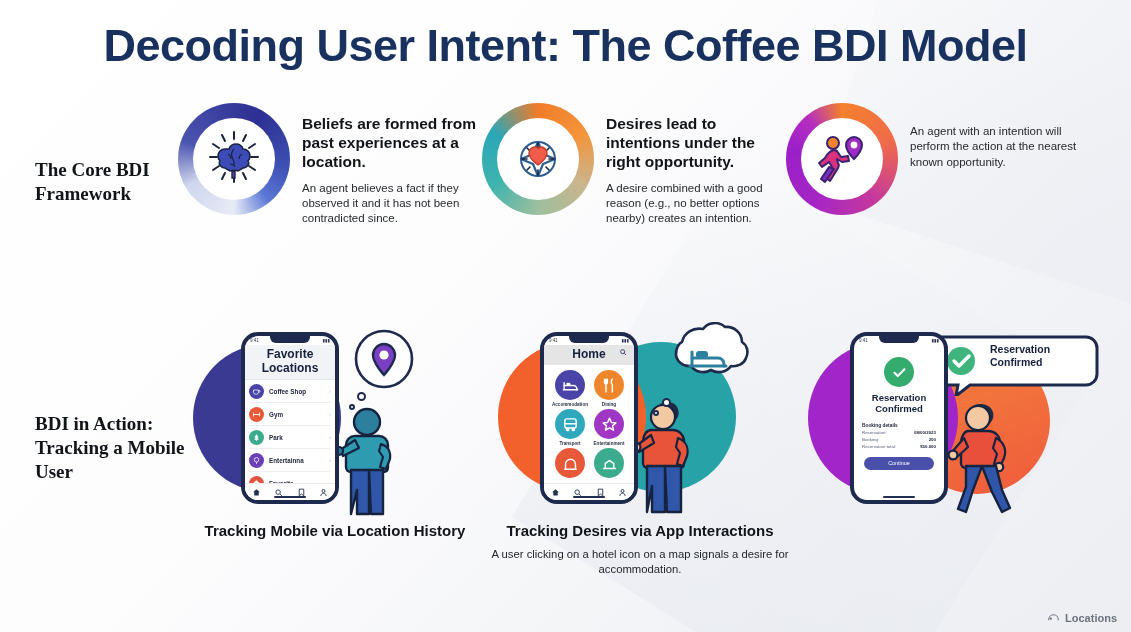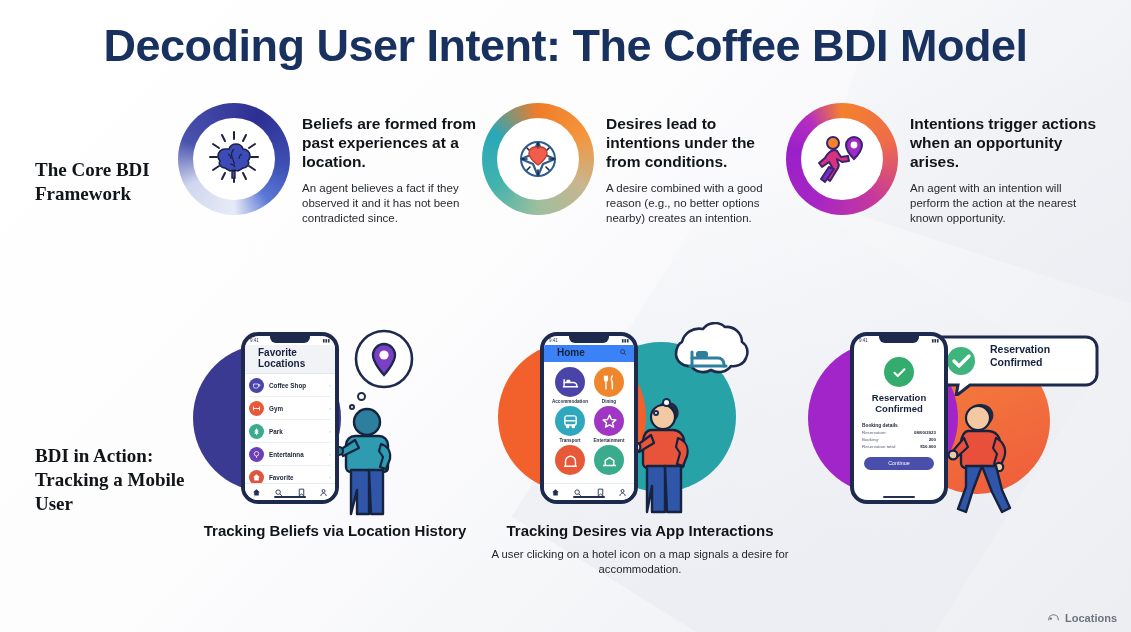--- a/index.html
+++ b/index.html
@@ -34,21 +34,21 @@
   }
 
   
   .row1 { position: absolute; left: 0; top: 95px; width: 945px; height: 190px; }
 
   .section-label {
     position: absolute;
     font-size: 19px; font-weight: bold; color: #111418; line-height: 1.25; font-family: Liberation Serif, serif;
   }
   .label-core { left: 35px; top: 158px; width: 150px; }
-  .label-action { left: 35px; top: 412px; width: 160px; margin-top: 32px; }
+  .label-action { left: 35px; top: 412px; width: 160px; }
 
   .bdi-card { position: absolute; top: 0; height: 180px; }
   .bdi-card.c1 { left: 178px; width: 300px; }
   .bdi-card.c2 { left: 482px; width: 300px; }
   .bdi-card.c3 { left: 786px; width: 310px; }
 
   .ring-wrap { position: absolute; left: 0; top: 8px; width: 112px; height: 112px; }
   .ring {
     position: absolute; inset: 0; border-radius: 50%;
   }
@@ -103,25 +103,25 @@
     position: absolute; left: 50%; top: 0; transform: translateX(-50%);
     width: 40px; height: 7px; background: #1d2a4d;
     border-bottom-left-radius: 6px; border-bottom-right-radius: 6px; z-index: 4;
   }
   .statusbar {
     position: relative; height: 9px;
     font-size: 4.5px; color: #2a3350; padding: 2px 5px 0;
     display: flex; justify-content: space-between; align-items: flex-start;
   }
   .phone-title {
-    font-size: 10px; font-weight: bold; color: #17213d;
+    text-align: center; font-size: 12px; font-weight: bold; color: #17213d;
     padding: 2px 13px 4px; background: #f1f3f7;
     border-bottom: 1px solid #e3e6ee;
   }
-  .phone-title.plain { background: #3b82f6; border-bottom: none; position: relative; }
+  .phone-title.plain { background: #e5e5e5; border-bottom: none; position: relative; }
   .title-search {
     position: absolute; right: 7px; top: 3px; width: 8px; height: 8px;
   }
 
   
   .loc-list { padding: 0 4px; }
   .loc-row {
     display: flex; align-items: center; gap: 5px;
     height: 23px; border-bottom: 1px solid #eceef3;
   }
@@ -262,38 +262,37 @@
             <line x1="43" y1="32" x2="48" y2="32"></line>
             <line x1="21" y1="21" x2="24" y2="24"></line>
             <line x1="43" y1="21" x2="40" y2="24"></line>
             <line x1="21" y1="43" x2="24" y2="40"></line>
             <line x1="43" y1="43" x2="40" y2="40"></line>
           </g>
           <path d="M32 41s-9-6-9-12c0-3.3 2.7-6 6-6 1.8 0 3 1 3 2 0-1 1.2-2 3-2 3.3 0 6 2.7 6 6 0 6-9 12-9 12z" fill="#f05d4a" stroke="#c23b2c" stroke-width="1.4" transform="translate(0,-3)"></path>
         </svg>
       </div>
       <div class="bdi-text">
-        <div class="bdi-head">Desires lead to intentions under the from conditions.</div>
+        <div class="bdi-head">Desires lead to intentions under the right opportunity.</div>
         <div class="bdi-body">A desire combined with a good reason (e.g., no better options nearby) creates an intention.</div>
       </div>
     </div>
 
     <div class="bdi-card c3">
       <div class="ring-wrap">
         <div class="ring r3"></div>
         <svg class="ring-icon" viewBox="0 0 64 64">
           <circle cx="23" cy="16" r="6" fill="#f0842e" stroke="#3a2270" stroke-width="2"></circle>
           <path d="M24 23c-4 1-7 4-9 8l-6 5 3 4 7-5 3 5-6 11 4 3 8-13c1-2 1-4 0-5l-1-4 5 3 7-1-1-5-7 1-4-6c-1-1-2-1-3-1z" fill="#d8327f" stroke="#3a2270" stroke-width="2" stroke-linejoin="round"></path>
           <path d="M19 40l-8 12 4 3 9-13z" fill="#7a2fc2" stroke="#3a2270" stroke-width="2" stroke-linejoin="round"></path>
           <path d="M44 10c-4.4 0-8 3.6-8 8 0 6 8 14 8 14s8-8 8-14c0-4.4-3.6-8-8-8z" fill="#a02ac4" stroke="#3a2270" stroke-width="2"></path>
           <circle cx="44" cy="18" r="3.4" fill="#ffffff"></circle>
         </svg>
       </div>
       <div class="bdi-text">
-        <div class="bdi-head">Intentions trigger actions when an opportunity arises.</div>
         <div class="bdi-body">An agent with an intention will perform the action at the nearest known opportunity.</div>
       </div>
     </div>
   </div>
 
   <div class="section-label label-action">BDI in Action: Tracking a Mobile User</div>
 
   <div class="row2">
 
     <div class="scene sc1">
@@ -395,21 +394,21 @@
             </svg>
           <svg width="9" height="9" viewBox="0 0 24 24" fill="none" stroke="#22304f" stroke-width="2.4">
               <circle cx="12" cy="8" r="4"></circle>
               <path d="M5 21c0-4 3-7 7-7s7 3 7 7"></path>
             </svg>
         </div>
         <div class="home-ind"></div>
       </div>
 
       <div class="cap">
-        <div class="cap-h">Tracking Beliefs via Location History</div>
+        <div class="cap-h">Tracking Mobile via Location History</div>
       </div>
     </div>
 
     <div class="scene sc2">
       <div class="blob blob-right-2"></div>
       <div class="blob blob-left-2"></div>
 
       <svg class="person p2" viewBox="0 0 78 118">
         <path d="M28 6c7-4 16-2 18 5 2 6-1 11-5 13l-12 2z" fill="#1e2a46"></path>
         <circle cx="31" cy="19" r="12" fill="#f3c9a3" stroke="#16233f" stroke-width="2.2"></circle>

